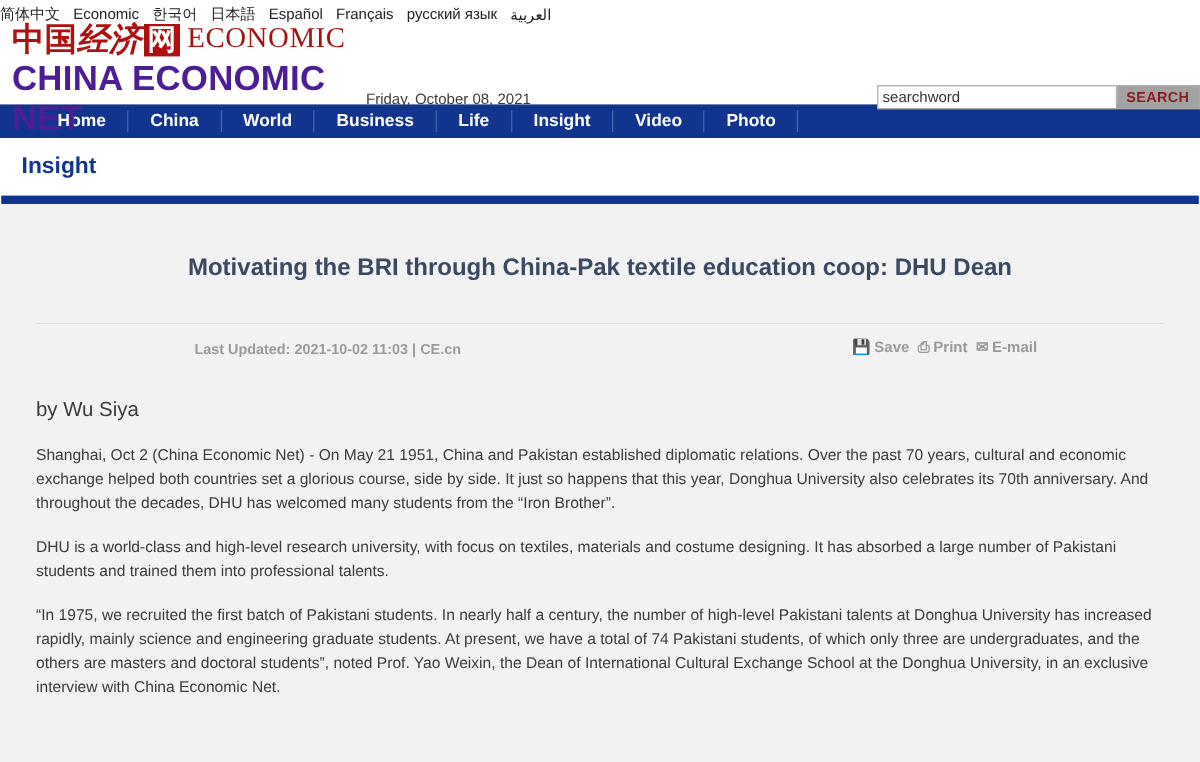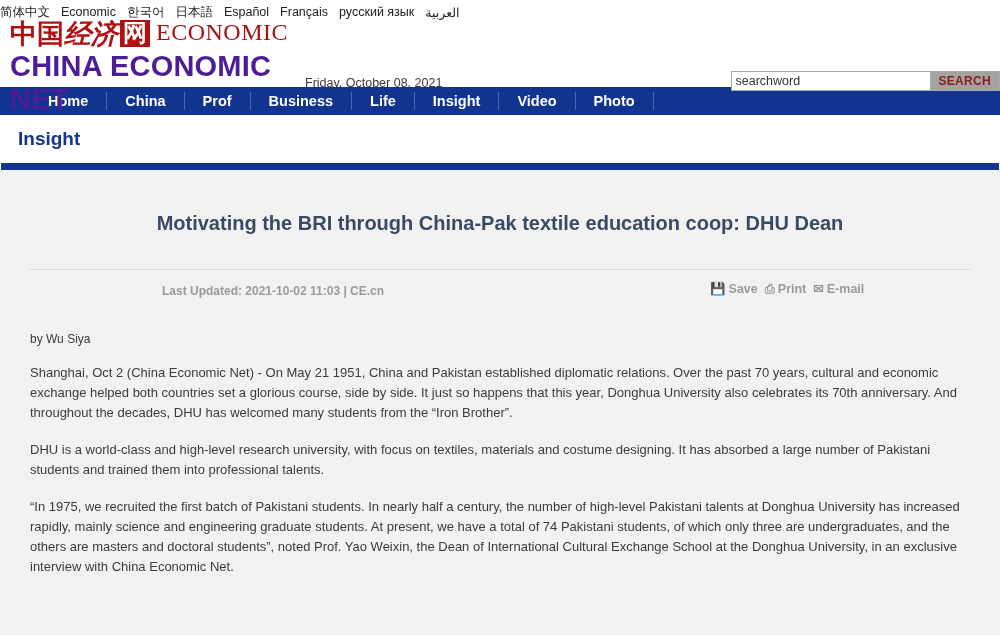--- a/index.html
+++ b/index.html
@@ -223,21 +223,21 @@
     gap: 3px;
     cursor: pointer;
   }
   .glyph {
     font-size: 12.5px;
     color: #9a9a9a;
     line-height: 1;
   }
   .byline {
     padding: 18px 30px 0 30px;
-    font-size: 12px;
+    font-size: 17px;
     color: #3c3c3c;
   }
   .para {
     padding: 0 30px;
     margin-top: 17px;
     font-size: 13px;
     line-height: 20px;
     color: #3c3c3c;
     text-align: left;
   }
@@ -279,21 +279,21 @@
       <input class="search-input" type="text" value="searchword" style="">
       <button class="search-btn">SEARCH</button>
     </div>
   </div>
 
   <div class="navbar">
     <a class="nav-item" href="#">Home</a>
     <div class="nav-sep"></div>
     <a class="nav-item" href="#">China</a>
     <div class="nav-sep"></div>
-    <a class="nav-item" href="#">Prof</a>
+    <a class="nav-item" href="#">World</a>
     <div class="nav-sep"></div>
     <a class="nav-item" href="#">Business</a>
     <div class="nav-sep"></div>
     <a class="nav-item" href="#">Life</a>
     <div class="nav-sep"></div>
     <a class="nav-item" href="#">Insight</a>
     <div class="nav-sep"></div>
     <a class="nav-item" href="#">Video</a>
     <div class="nav-sep"></div>
     <a class="nav-item" href="#">Photo</a>

